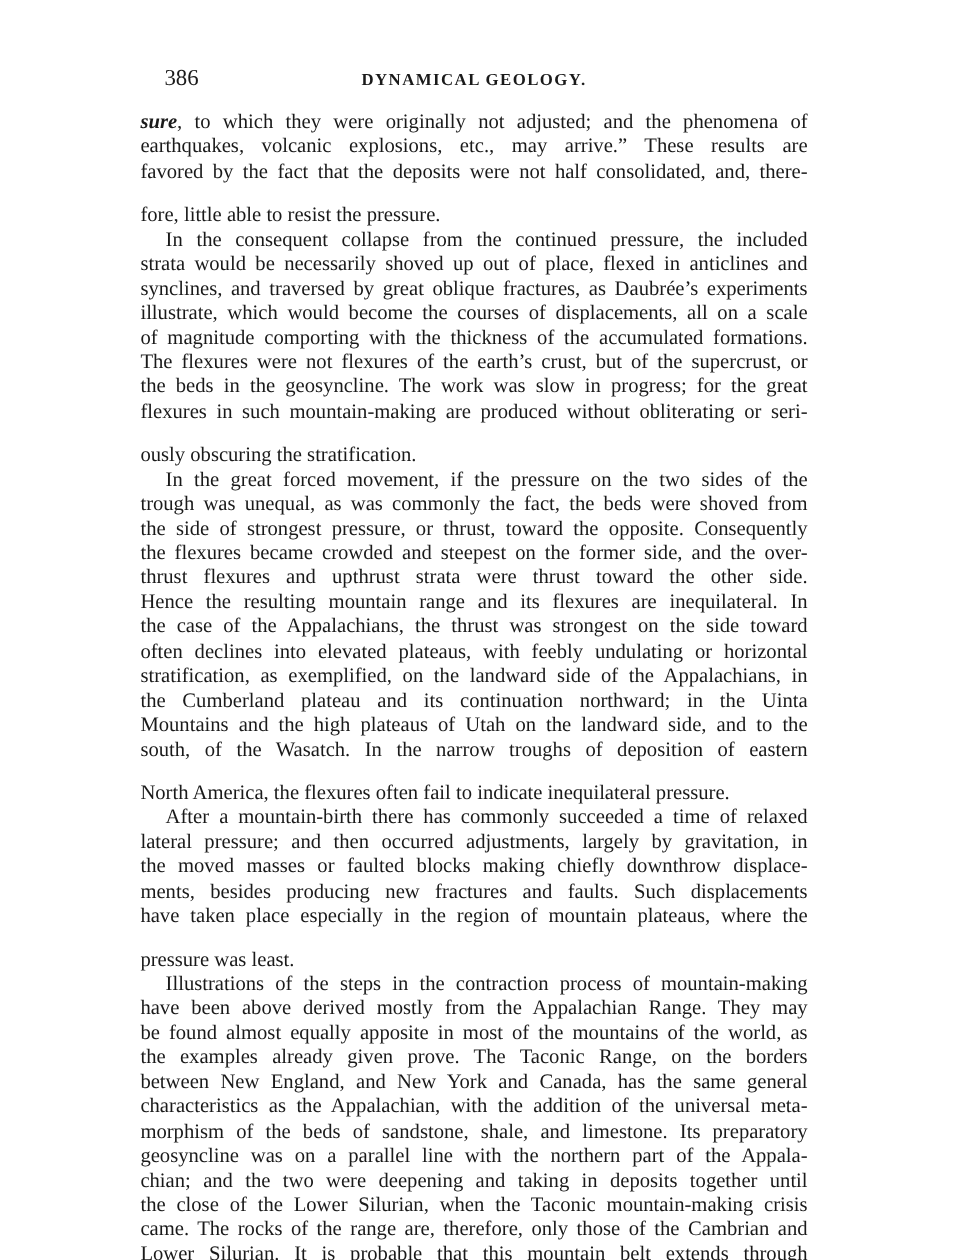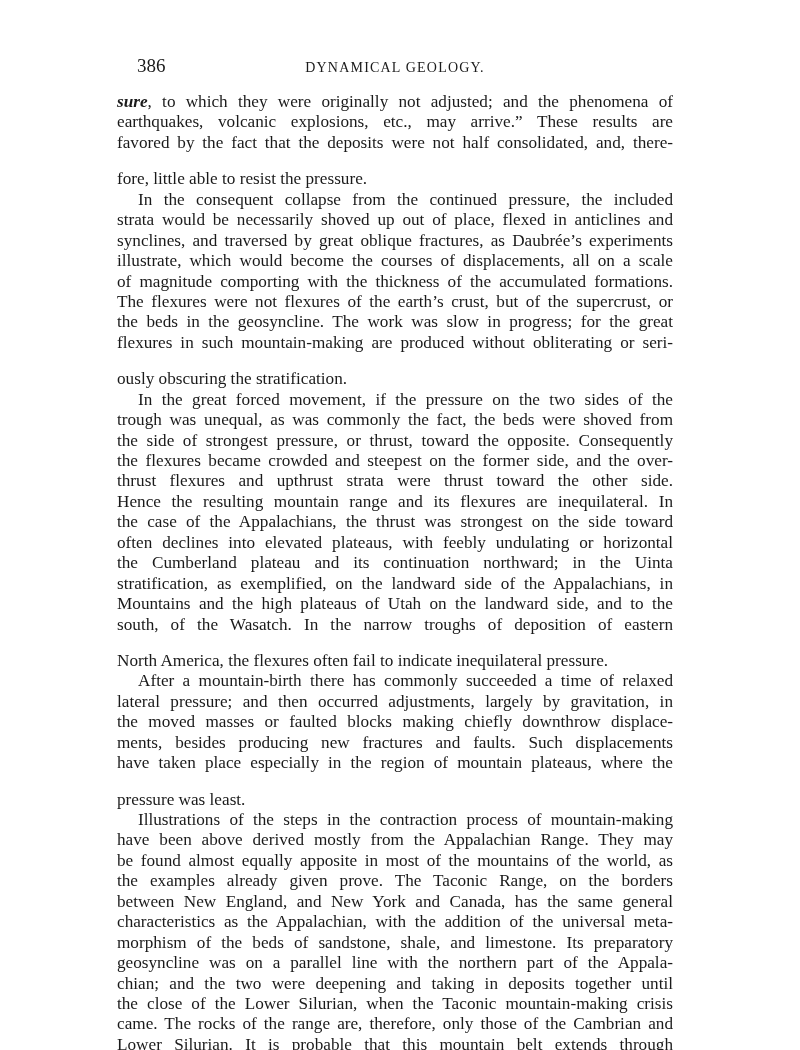--- a/index.html
+++ b/index.html
@@ -12,21 +12,21 @@
     position: absolute; left: 117px; top: 56px; width: 556px;
   }
   .running-head {
     position: relative; height: 24px; font-size: 17px; line-height: 20px;
   }
   .page-number {
     position: absolute; left: 0; top: 0; font-family: "Liberation Serif", serif; font-size: 19px; margin-left: 20px;
   }
   .running-title {
     position: absolute; left: 0; right: 0; top: 2px; text-align: center;
-    font-family: "Liberation Serif", serif; font-size: 14px; letter-spacing: 1.2px; font-weight: normal;
+    font-family: "Liberation Serif", serif; font-size: 14px; letter-spacing: 1.2px; font-weight: bold;
   }
   .body-text {
     margin-top: 12px;
     font-family: "Liberation Serif", serif;
     font-size: 17.2px;
     line-height: 20.45px;
   }
   .line {
     display: block; white-space: nowrap; text-align: justify; text-align-last: justify;
     height: 20.45px;
@@ -65,22 +65,22 @@
       </div>
       <div class="para">
         <span class="line indent">In the great forced movement, if the pressure on the two sides of the</span>
         <span class="line">trough was unequal, as was commonly the fact, the beds were shoved from</span>
         <span class="line">the side of strongest pressure, or thrust, toward the opposite.  Consequently</span>
         <span class="line">the flexures became crowded and steepest on the former side, and the over-</span>
         <span class="line">thrust flexures and upthrust strata were thrust toward the other side.</span>
         <span class="line">Hence the resulting mountain range and its flexures are inequilateral.  In</span>
         <span class="line">the case of the Appalachians, the thrust was strongest on the side toward</span>
         <span class="line">often declines into elevated plateaus, with feebly undulating or horizontal</span>
+        <span class="line">stratification, as exemplified, on the landward side of the Appalachians, in</span>
         <span class="line">the Cumberland plateau and its continuation northward; in the Uinta</span>
-        <span class="line">stratification, as exemplified, on the landward side of the Appalachians, in</span>
         <span class="line">Mountains and the high plateaus of Utah on the landward side, and to the</span>
         <span class="line">south, of the Wasatch.  In the narrow troughs of deposition of eastern</span>
         <span class="line last">North America, the flexures often fail to indicate inequilateral pressure.</span>
       </div>
       <div class="para">
         <span class="line indent">After a mountain-birth there has commonly succeeded a time of relaxed</span>
         <span class="line">lateral pressure; and then occurred adjustments, largely by gravitation, in</span>
         <span class="line">the moved masses or faulted blocks making chiefly downthrow displace-</span>
         <span class="line">ments, besides producing new fractures and faults.  Such displacements</span>
         <span class="line">have taken place especially in the region of mountain plateaus, where the</span>

